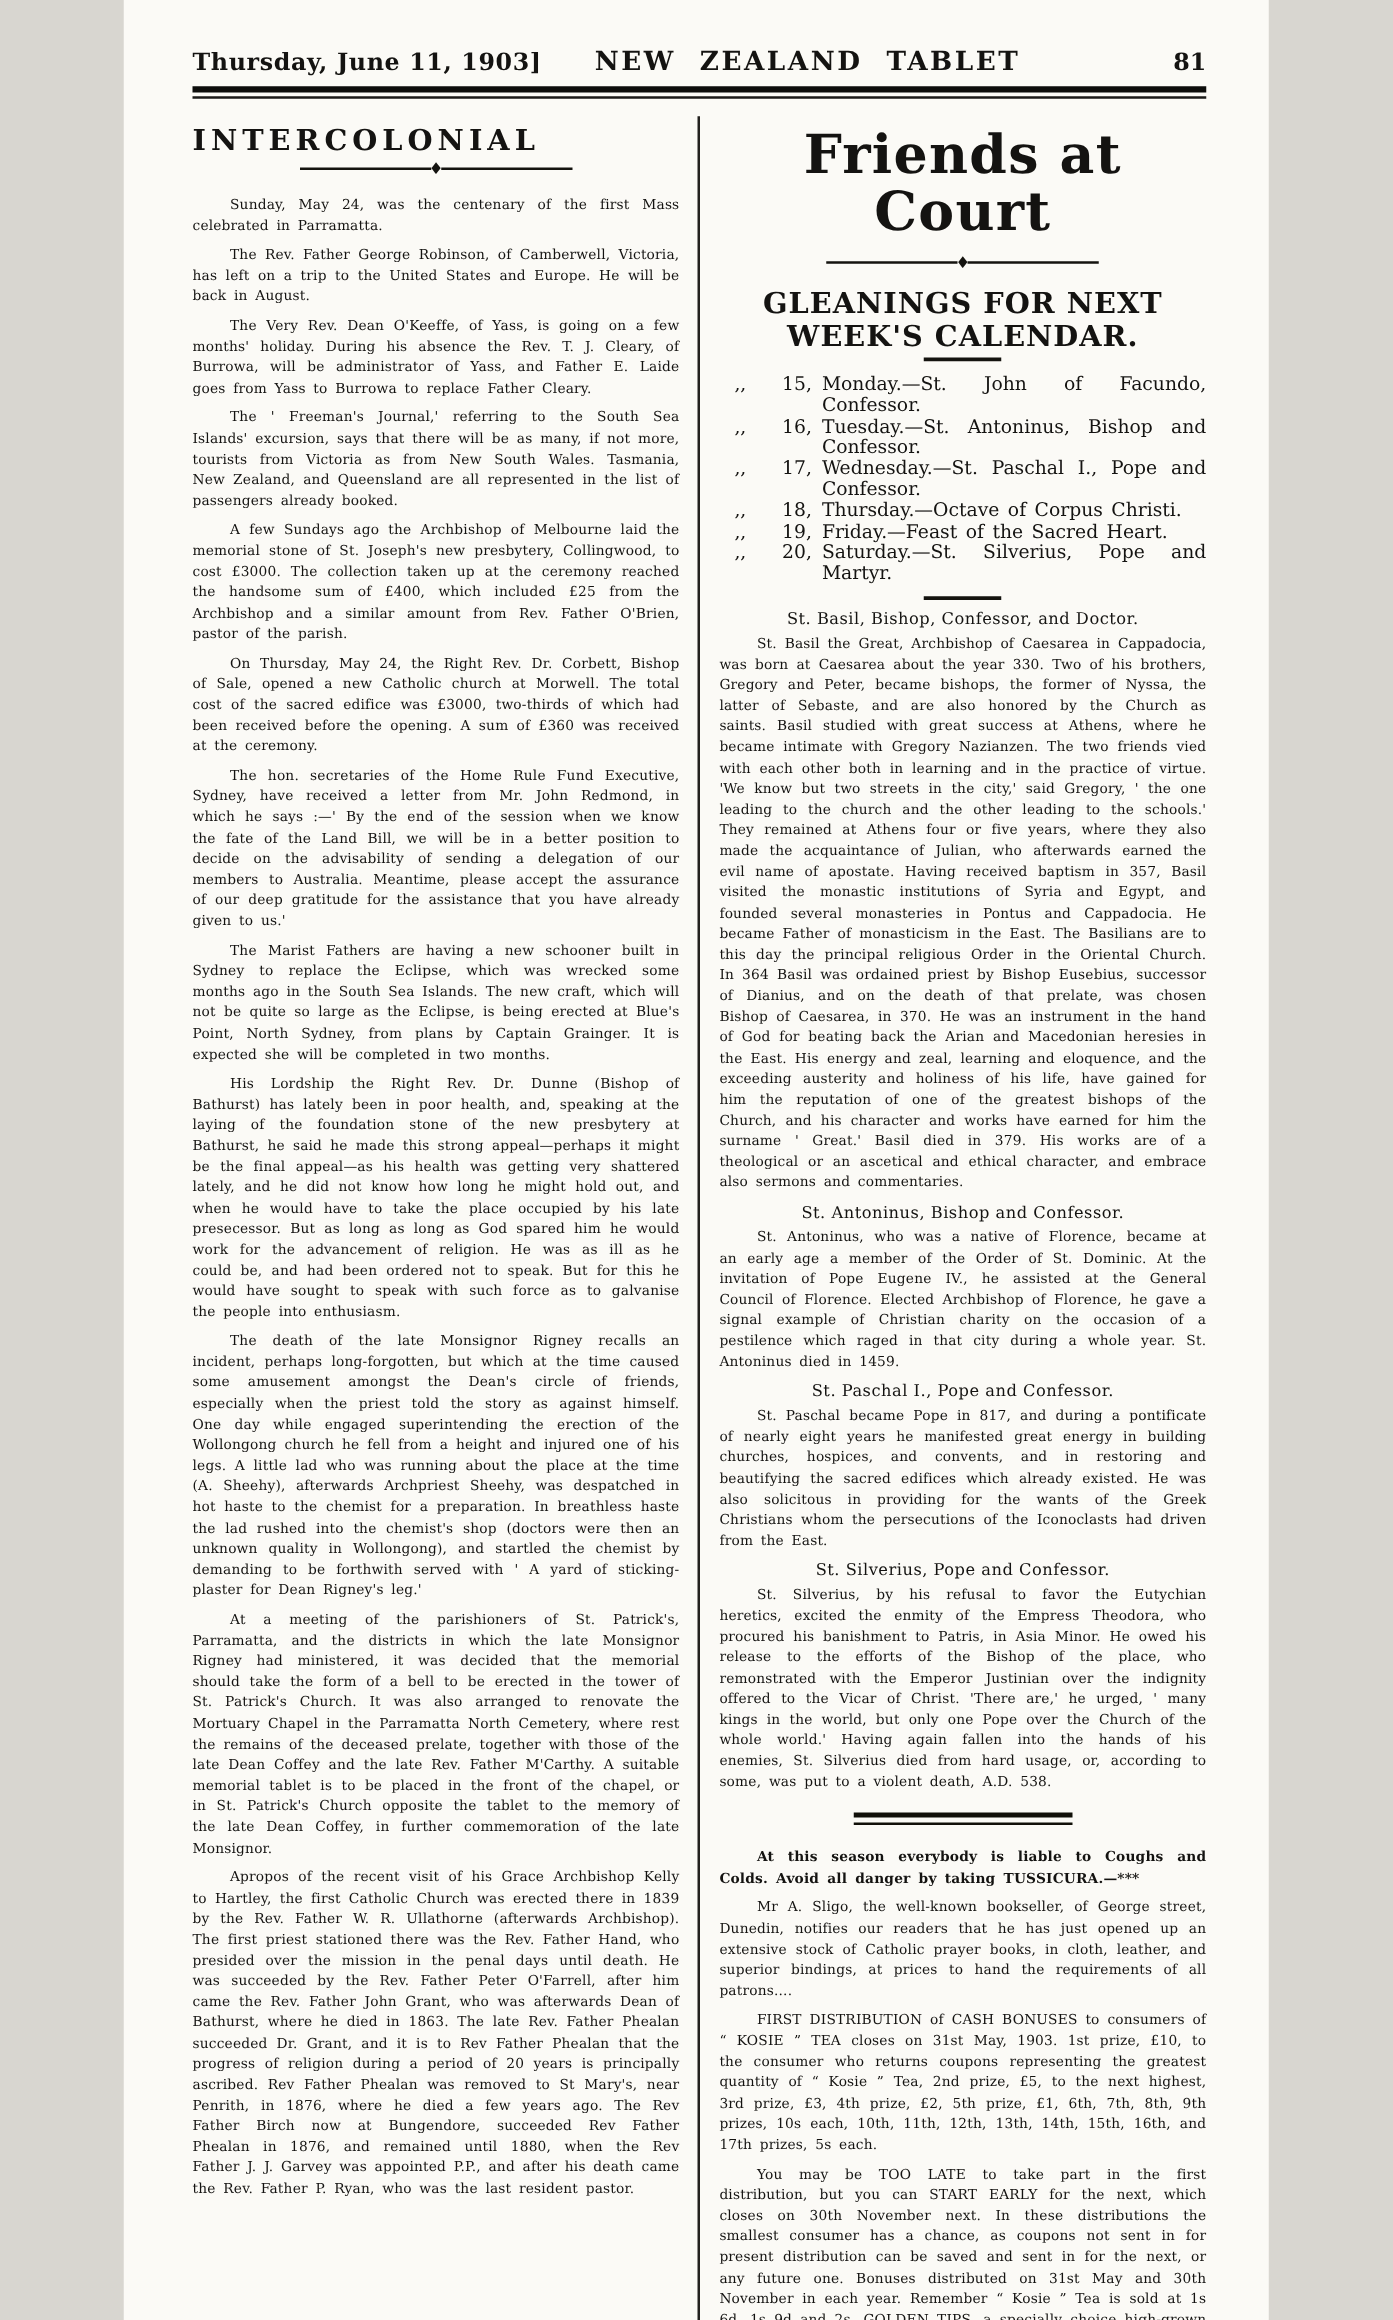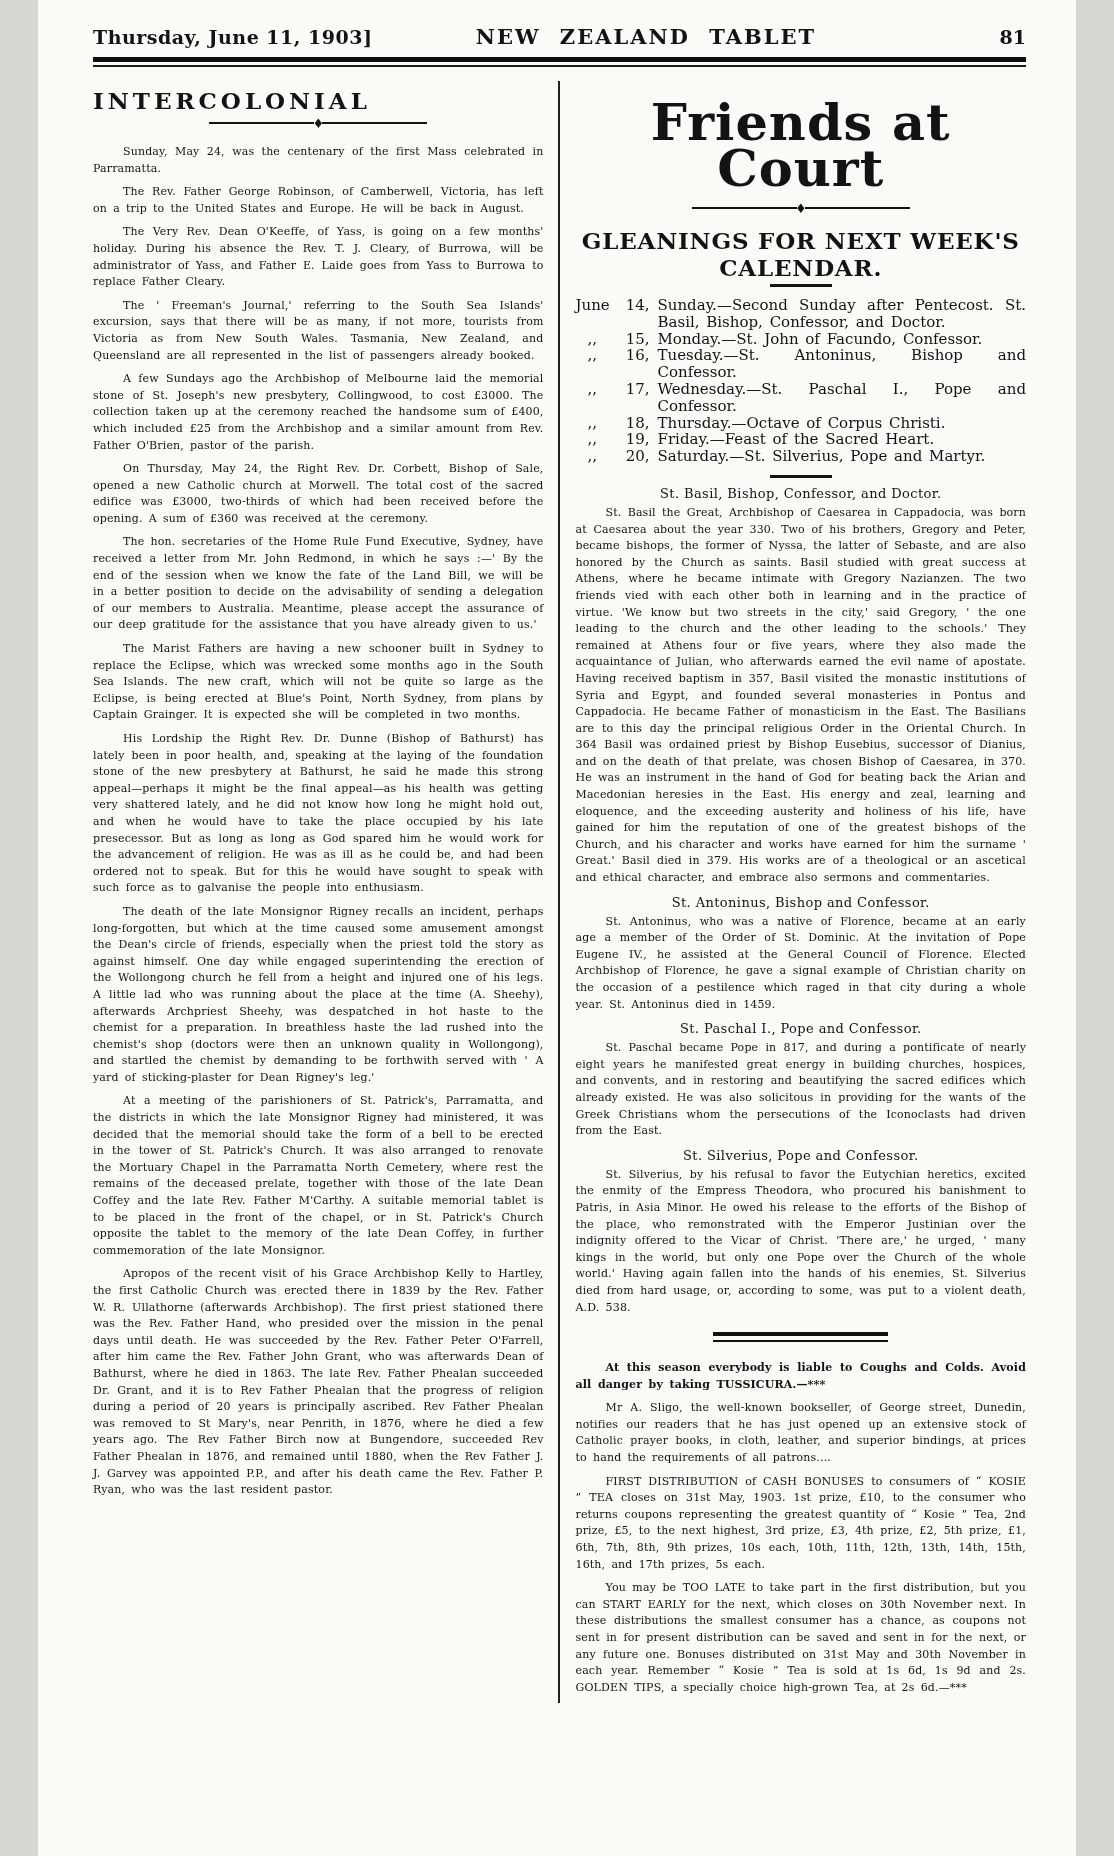--- a/index.html
+++ b/index.html
@@ -1,24 +1,24 @@
 <!DOCTYPE html>
 <html><head>
 <meta charset="utf-8">
 <style>
   html,body { margin:0; padding:0; background:#d8d6d0; }
   .page {
     position:relative;
-    width:1038px; height:1856px;
+    width:916px; height:1856px;
     margin:0 auto;
     background:#fbfaf6;
     color:#141311;
     font-family:"DejaVu Serif", serif;
     box-sizing:border-box;
-    padding-top:24px;
+    padding-top:36px;
     overflow:hidden;
   }
   
   .header-row {
     margin:0 50px 8px 55px;
     display:flex; align-items:baseline; justify-content:space-between;
   }
   .hdr-date { font-weight:bold; font-size:19px; letter-spacing:0.5px; }
   .hdr-title { font-weight:bold; font-size:21px; letter-spacing:2px; word-spacing:10px; transform:translateX(-40px);text-align:center; }
   .hdr-page { font-weight:bold; font-size:19px; }
@@ -49,23 +49,23 @@
     display:flex; align-items:center; justify-content:center;
     margin:2px 0 14px 0; height:14px;
   }
   .fancy-rule::before, .fancy-rule::after {
     content:""; width:105px; border-top:2px solid #14130f; margin:0 -2px;
   }
   .fancy-rule .diamond { font-size:13px; line-height:13px; color:#14130f; }
 
   
   .masthead {
-    margin:18px 0 0 0;
+    margin:8px 0 0 0;
     text-align:center;
-    font-size:51px; line-height:46px; font-weight:bold; letter-spacing:1px;
+    font-size:43px; line-height:46px; font-weight:bold; letter-spacing:1px;
   }
   .masthead-rule { margin-top:10px; margin-bottom:12px; }
   .cal-head {
     text-align:center;
     font-size:23px; font-weight:bold; letter-spacing:0.8px;
     margin:0 0 3px 0;
   }
   .short-rule { width:62px; margin:0 auto 10px auto; border-top:3px solid #14130f; }
   .short-rule.mid { margin-top:6px; margin-bottom:8px; }
 
@@ -127,25 +127,20 @@
     <div class="col-right">
       <h1 class="masthead">Friends at Court</h1>
       <div class="fancy-rule masthead-rule">
         <span class="diamond">♦</span>
       </div>
       <h3 class="cal-head">GLEANINGS FOR NEXT WEEK'S CALENDAR.</h3>
       <div class="short-rule"></div>
 
       <div class="cal-list">
           <div class="cal-row">
-            <span class="cal-prefix">June</span>
-            <span class="cal-day">14,</span>
-            <span class="cal-text">Sunday.—Second Sunday after Pentecost.  St. Basil, Bishop, Confessor, and Doctor.</span>
-          </div>
-          <div class="cal-row">
             <span class="cal-prefix ditto">,,</span>
             <span class="cal-day">15,</span>
             <span class="cal-text">Monday.—St. John of Facundo, Confessor.</span>
           </div>
           <div class="cal-row">
             <span class="cal-prefix ditto">,,</span>
             <span class="cal-day">16,</span>
             <span class="cal-text">Tuesday.—St. Antoninus, Bishop and Confessor.</span>
           </div>
           <div class="cal-row">

